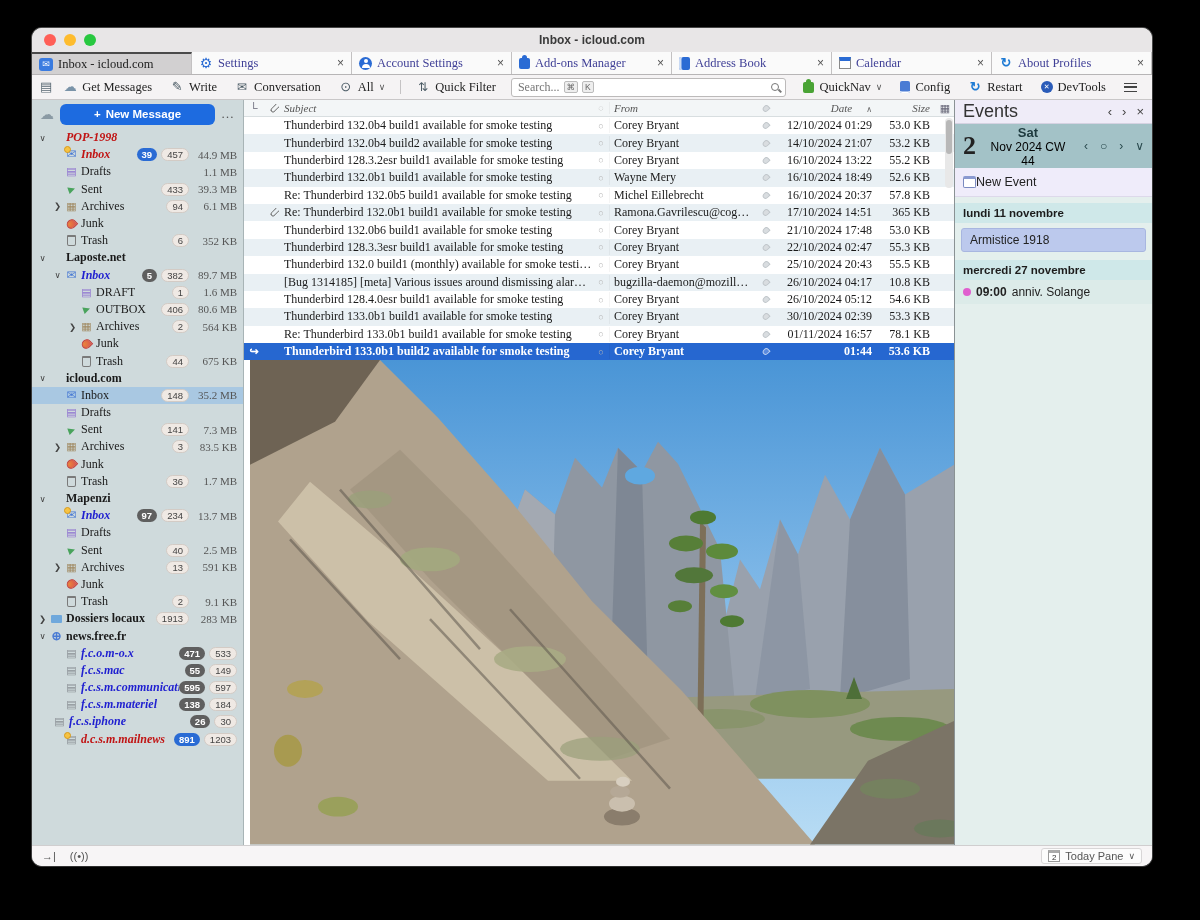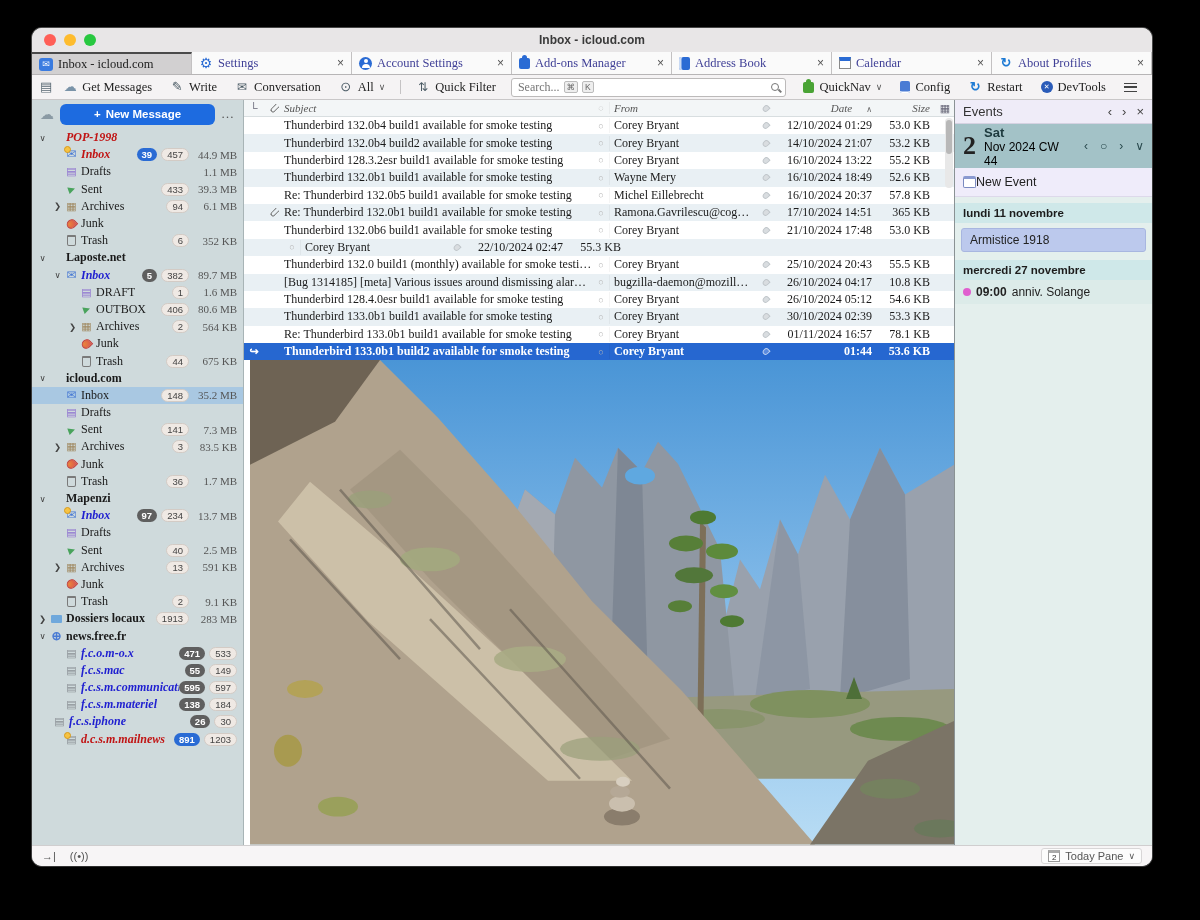--- a/index.html
+++ b/index.html
@@ -123,25 +123,25 @@
   .redirect{ font-size:11px; }
   .sortind{ font-style:normal; font-size:8px; color:#666; margin-left:14px;}
   .mlscroll { position:absolute; right:1px; top:18px; width:8px; height:70px; background:#e8e8e8; border-radius:4px; }
   .mlscroll .thumb{ position:absolute; top:2px; left:1px; width:6px; height:34px; background:#b8b8b8; border-radius:3px;}
   .preview { flex:1 1 auto; min-height:0; padding-left:6px; background:#fff; }
   .preview svg { width:100%; height:100%; display:block; }
   
   .eventspane { width:198px; flex:none; background:#e4efed; border-left:1px solid #8a9294; display:flex; flex-direction:column;
                 font-family:"Liberation Sans",sans-serif; overflow:hidden; }
   .ev-title { height:24px; background:#efecf8; display:flex; align-items:center; padding:0 8px; gap:10px; flex:none; border-bottom:1px solid #d5d2e2;}
-  .ev-title .t { font-size:13px; color:#333; flex:1; }
+  .ev-title .t { font-size:18px; color:#333; flex:1; }
   .ev-nav { color:#444; font-size:13px; }
   .ev-date { height:44px; background:#a3c2c7; display:flex; align-items:center; padding:0 8px; flex:none; gap:8px;}
   .ev-daynum { font-size:26px; font-weight:bold; color:#222; font-family:"Liberation Serif",serif;}
-  .ev-dd { flex:1; }
+  .ev-dd { flex:1;text-align:center; }
   .ev-wd { font-size:13px; font-weight:bold; color:#1d3a3e; }
   .ev-my { font-size:12px; color:#000000; }
   .ev-ctrl { color:#2a4a4e; font-size:12px; margin-left:4px;}
   .ev-new { height:29px; background:#efecfa; display:flex; align-items:center; padding:0 8px; gap:0; flex:none; border-bottom:1px solid #ddd9ea;
             font-size:12.5px; color:#222;}
   .cal-ic { width:13px; height:12px; background:#fff; border:1px solid #7a8ac0; border-top:3px solid #8a9ad0; border-radius:2px;}
   .ev-dayhdr { background:#cfe8e9; font-size:11.5px; font-weight:bold; color:#1c1c1c; padding:4px 8px; margin-top:6px;}
   .ev-item-allday { margin:5px 6px 8px; background:#bcc9ed; border:1px solid #a8b6e0; border-radius:3px; padding:4px 8px;
                     font-size:12px; color:#222; }
   .ev-item-timed { display:flex; align-items:center; gap:5px; padding:5px 8px; font-size:12px; color:#222; background:#dcebe9;text-align:right;}
@@ -739,20 +739,21 @@
     <span class="mc c-junk">
               <span class="flamegray"></span>
             </span>
     <span class="mc c-date">21/10/2024 17:48</span>
     <span class="mc c-size">53.0 KB</span>
     <span class="mc c-picker"></span>
   </div>
           <div class="mrow">
     <span class="mc c-thread"><span class="redirect"></span></span>
     <span class="mc c-attach"></span>
+    <span class="mc c-subject">Thunderbird 128.3.3esr build1 available for smoke testing</span>
     <span class="mc c-read">○</span>
     <span class="mc c-from">Corey Bryant</span>
     <span class="mc c-junk">
               <span class="flamegray"></span>
             </span>
     <span class="mc c-date">22/10/2024 02:47</span>
     <span class="mc c-size">55.3 KB</span>
     <span class="mc c-picker"></span>
   </div>
           <div class="mrow">

